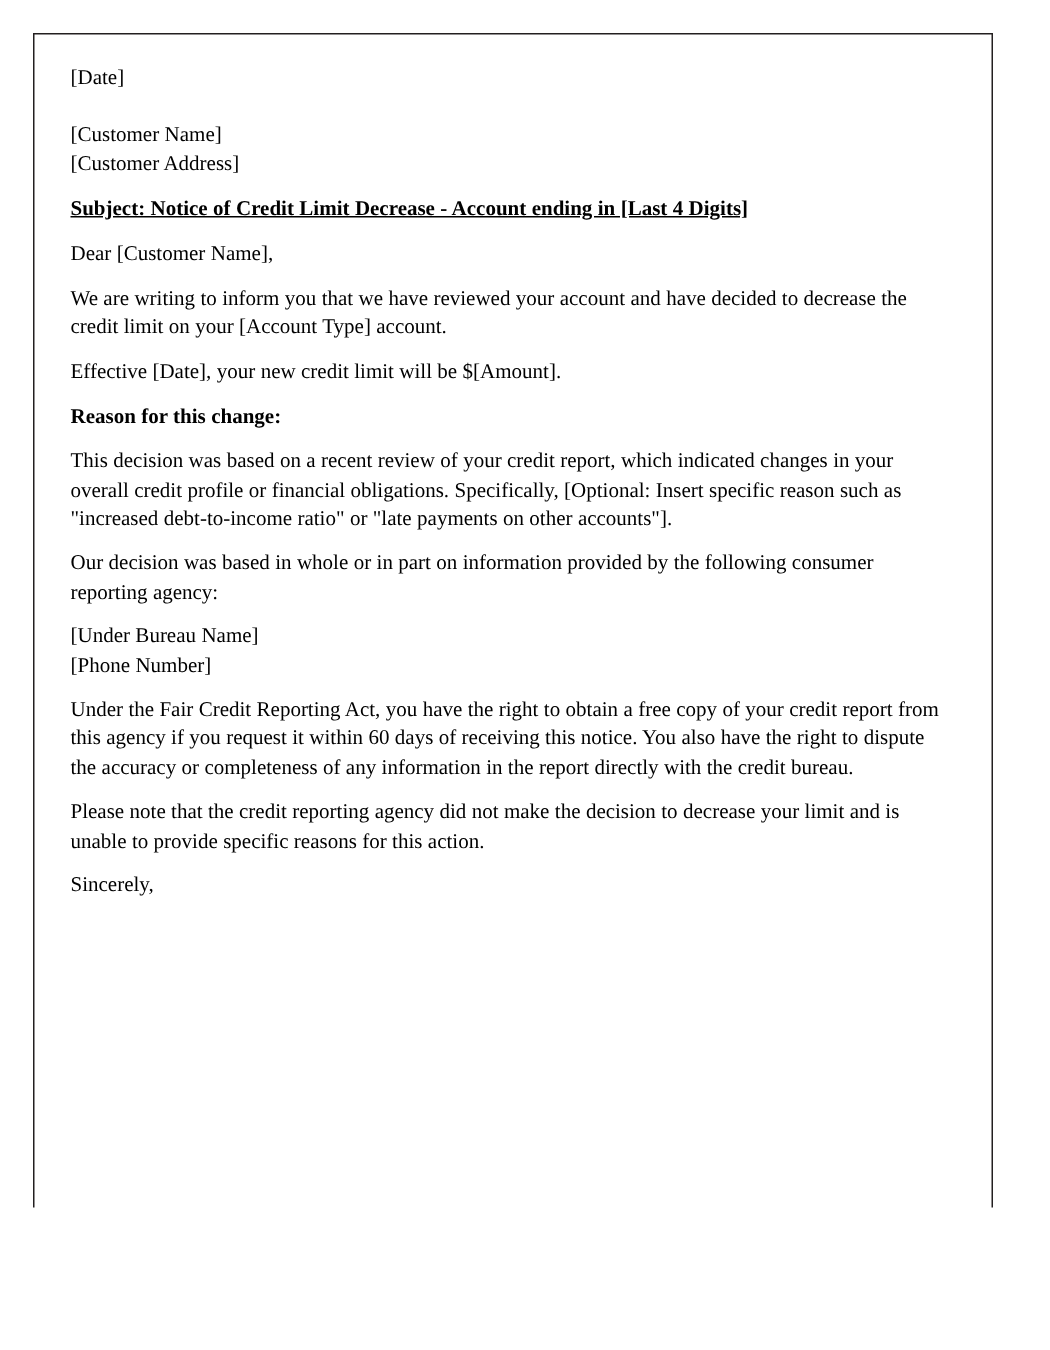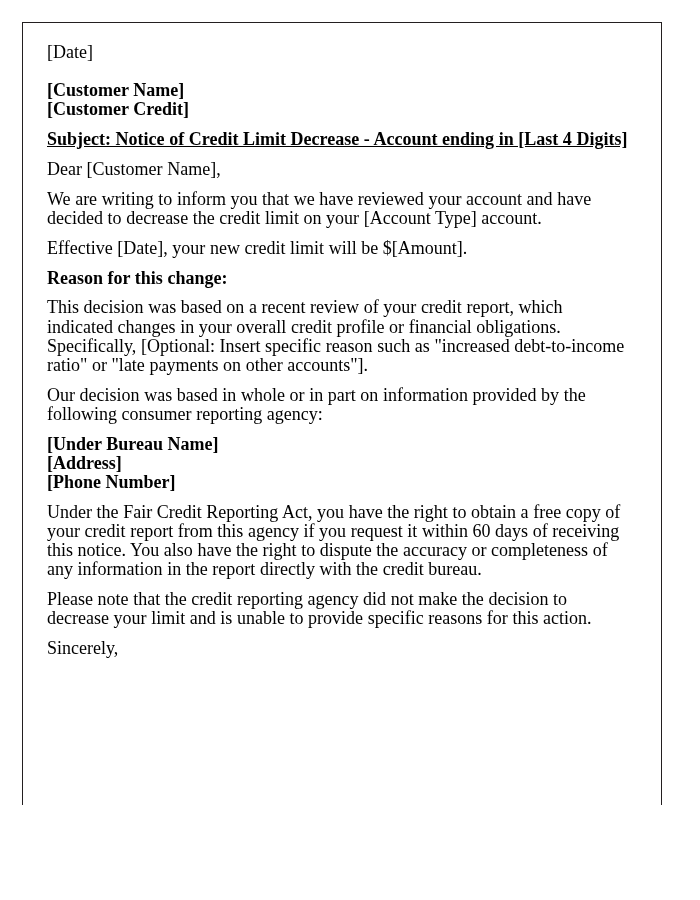--- a/index.html
+++ b/index.html
@@ -32,71 +32,70 @@
   }
 
   #letter-body {
     position: absolute;
     left: 24px;        
     top: 20px;
     width: 583px;      
   }
 
   .para {
-    font-size: 18px;
+    font-size: 14px;
     line-height: 19.2px;
     margin: 0 0 10.5px 0;
     text-align: left;
     word-spacing: 0.1px;
   }
   .para:last-child { margin-bottom: 0; }
 
   
-  .addr-block { margin: 0 0 10.5px 0; font-weight: bold; }
+  .addr-block { margin: 0 0 10.5px 0; }
   .addr-block .para { margin: 0; }
 
   .heading {
     font-weight: bold;
   }
   .b { font-weight: normal; }
 
   .gap-date    { margin-bottom: 19px; }
   .gap-subject { margin-bottom: 11px; text-decoration: underline; }
 </style>
 </head>
 <body>
 
 <div id="document-page">
   <div id="letter-body">
 
     <p class="para gap-date">[Date]</p>
 
     <div class="addr-block">
       <p class="para">[Customer Name]</p>
-      <p class="para">[Customer Credit]</p>
+      <p class="para">[Customer Address]</p>
     </div>
 
     <p class="para heading gap-subject">Subject: Notice of Credit Limit Decrease - Account ending in [Last 4 Digits]</p>
 
     <p class="para">Dear [Customer Name],</p>
 
     <p class="para">We are writing to inform you that we have reviewed your account and have decided to decrease the credit limit on your [Account Type] account.</p>
 
     <p class="para"><span>Effective [Date], your new credit limit will be </span><span class="b">$[Amount]</span><span>.</span></p>
 
     <p class="para heading">Reason for this change:</p>
 
     <p class="para">This decision was based on a recent review of your credit report, which indicated changes in your overall credit profile or financial obligations. Specifically, [Optional: Insert specific reason such as "increased debt-to-income ratio" or "late payments on other accounts"].</p>
 
 
     <p class="para">Our decision was based in whole or in part on information provided by the following consumer reporting agency:</p>
 
     <div class="addr-block">
       <p class="para">[Under Bureau Name]</p>
-      <p class="para">[Address]</p>
       <p class="para">[Phone Number]</p>
     </div>
 
     <p class="para">Under the Fair Credit Reporting Act, you have the right to obtain a free copy of your credit report from this agency if you request it within 60 days of receiving this notice. You also have the right to dispute the accuracy or completeness of any information in the report directly with the credit bureau.</p>
 
     <p class="para">Please note that the credit reporting agency did not make the decision to decrease your limit and is unable to provide specific reasons for this action.</p>
 
 
     <p class="para">Sincerely,</p>
 

